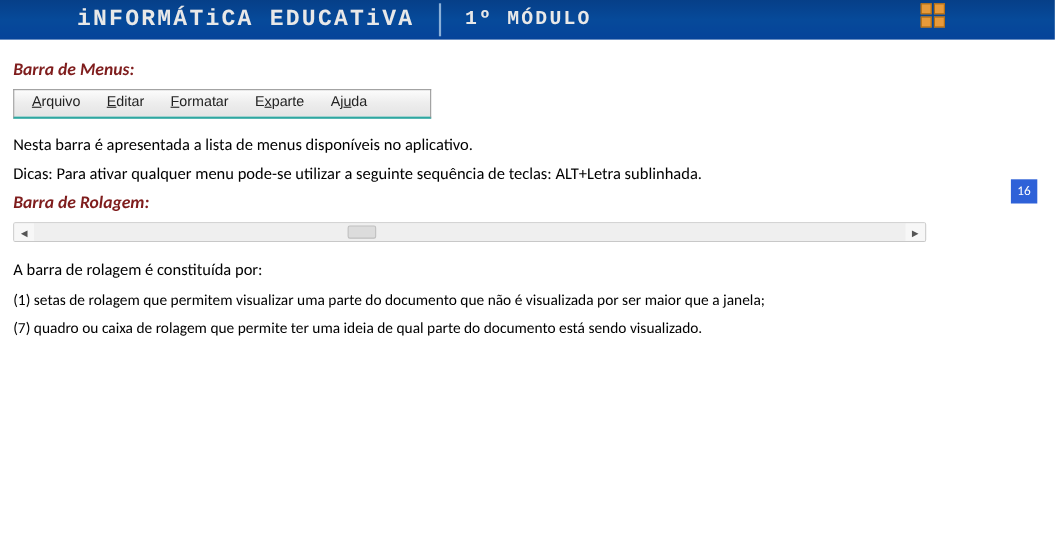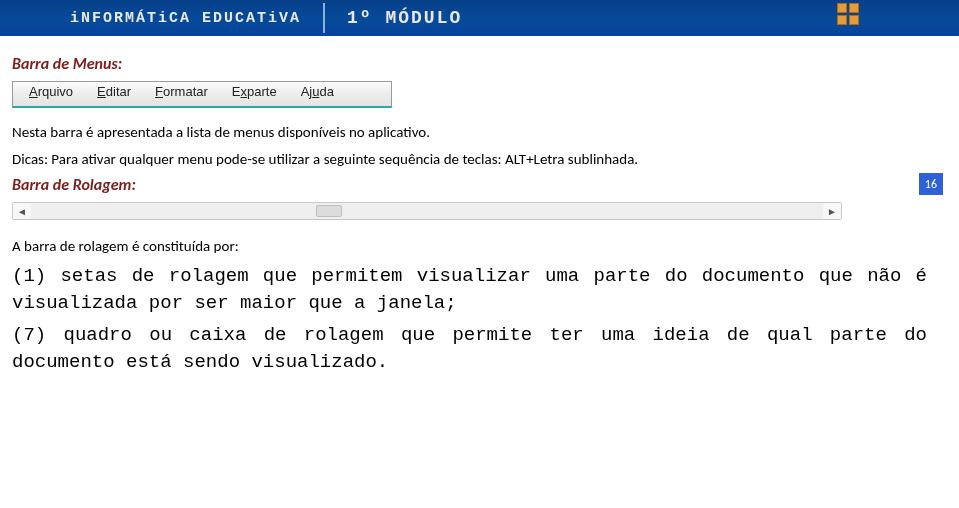--- a/index.html
+++ b/index.html
@@ -18,21 +18,21 @@
     display: flex;
     align-items: center;
     padding-left: 70px;
     padding-right: 100px;
     position: relative;
     color: #fff;
   }
   .banner-title {
     font-family: "Courier New", monospace;
     font-weight: bold;
-    font-size: 15px;
+    font-size: 21px;
     letter-spacing: 2px;
     color: #e8e8e8;
   }
   .banner-sep {
     width: 2px;
     height: 30px;
     background: #8bb0d8;
     margin: 0 22px;
   }
   .banner-module {
@@ -84,21 +84,21 @@
   .para {
     font-size: 15px;
     color: #000;
     line-height: 1.38;
     text-align: justify;
     margin-bottom: 6px;
   }
   .page-num {
     position: absolute;
     right: 16px;
-    top: 173px;
+    top: 163px;
     background: #2e61d8;
     color: #fff;
     font-size: 12px;
     padding: 4px 6px;
     text-align: center;
     min-width: 22px;
   }
   .scrollbar {
     margin: 8px 0 16px 0;
     height: 18px;
@@ -126,21 +126,21 @@
   .sb-thumb {
     position: absolute;
     left: 36%;
     top: 2px;
     bottom: 2px;
     width: 26px;
     background: #dcdcdc;
     border: 1px solid #bfbfbf;
     border-radius: 2px;
   }
-  .list-body { font-size: 19px; line-height: 1.4; text-align: justify; font-family: Liberation Mono, monospace; }
+  .list-body { font-size: 14px; line-height: 1.4; text-align: justify; }
 </style>
 </head>
 <body>
 
 <div class="banner">
   <span class="banner-title">iNFORMÁTiCA EDUCATiVA</span>
   <div class="banner-sep"></div>
   <span class="banner-module">1º MÓDULO</span>
   <div class="banner-icon">
     <div class="col">

